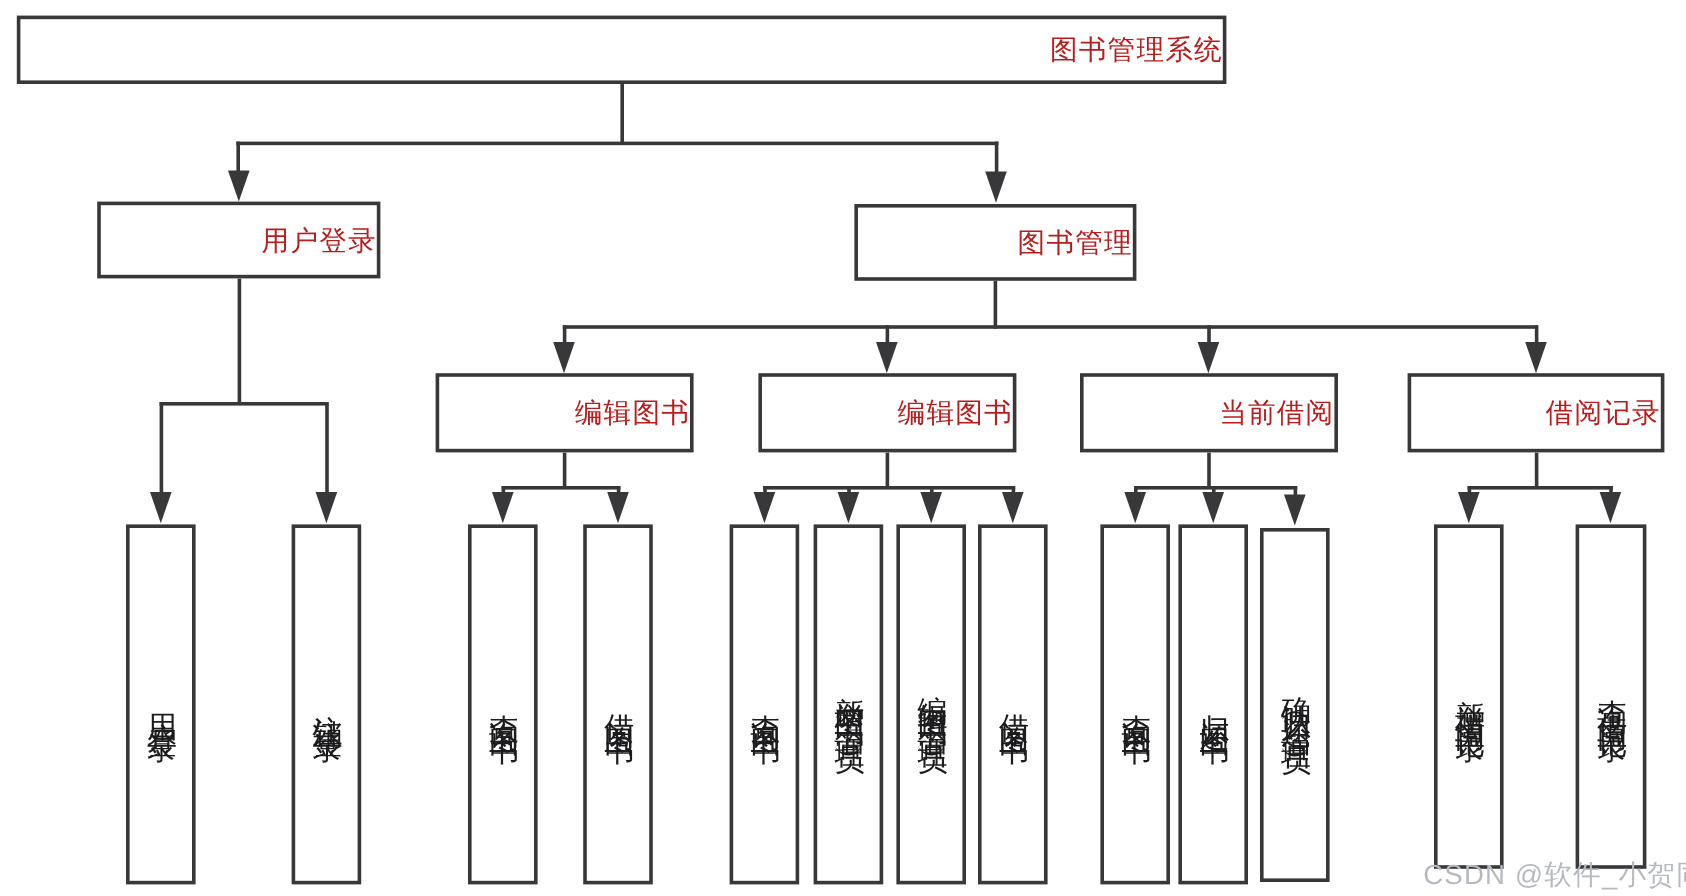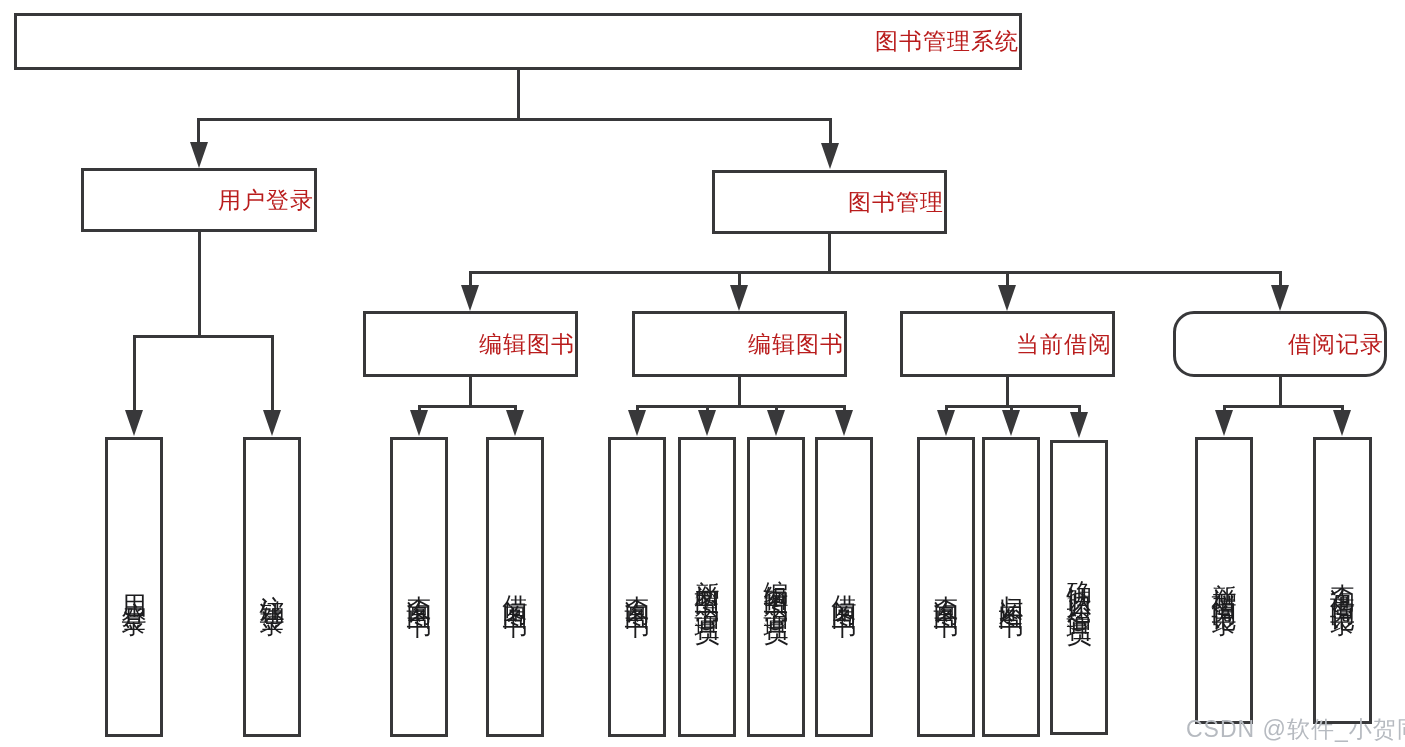--- a/index.html
+++ b/index.html
@@ -74,21 +74,21 @@
 
   <div class="hbox" style="left:363px;top:311px;width:215px;height:66px;">
     <span>编辑图书</span>
   </div>
   <div class="hbox" style="left:632px;top:311px;width:215px;height:66px;">
     <span>编辑图书</span>
   </div>
   <div class="hbox" style="left:900px;top:311px;width:215px;height:66px;padding-left:39px;">
     <span>当前借阅</span>
   </div>
-  <div class="hbox" style="left:1173px;top:311px;width:214px;height:66px;border-radius:21px;">
+  <div class="hbox" style="left:1173px;top:311px;width:214px;height:66px;">
     <span>借阅记录</span>
   </div>
 
   <div class="line" style="left:469px;top:377px;width:3px;height:30px;"></div>
   <div class="line" style="left:418px;top:405px;width:99px;height:3px;"></div>
   <div class="line" style="left:418px;top:405px;width:3px;height:10px;"></div>
   <div class="arrow" style="left:410px;top:410px;"></div>
   <div class="line" style="left:514px;top:405px;width:3px;height:10px;"></div>
   <div class="arrow" style="left:506px;top:410px;"></div>
 

